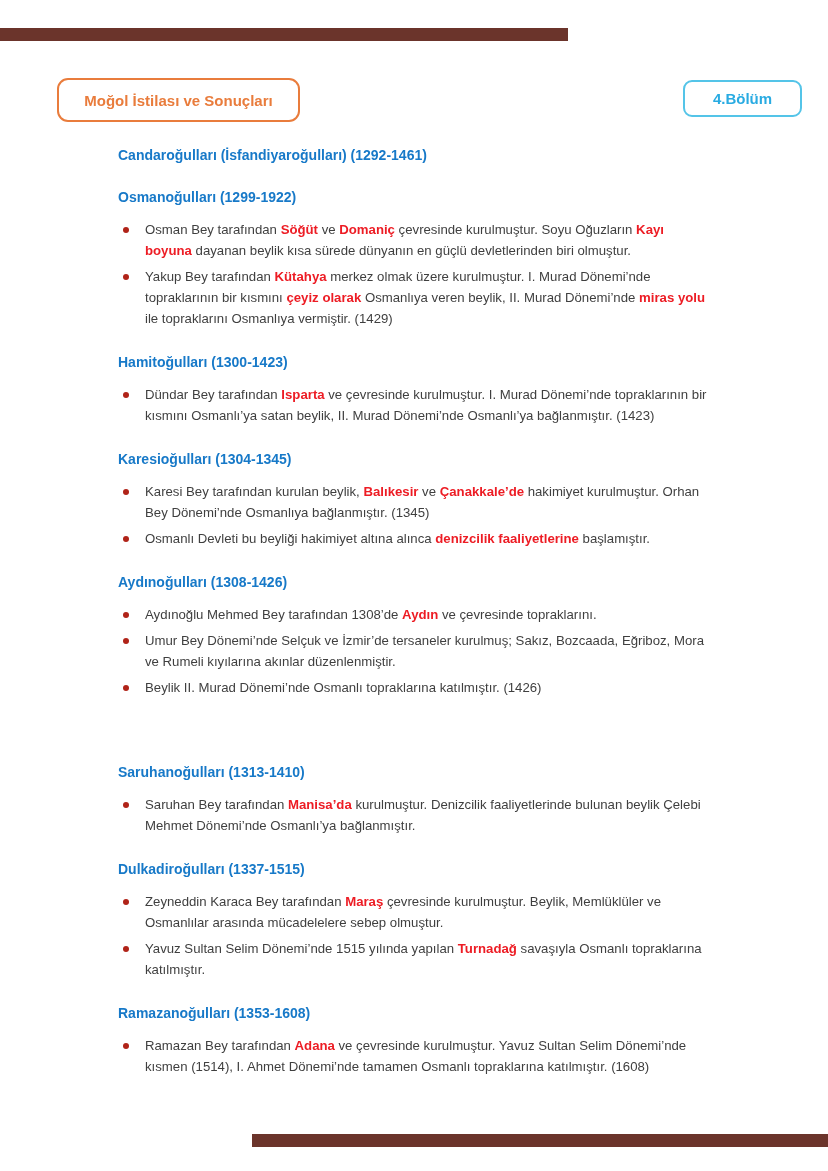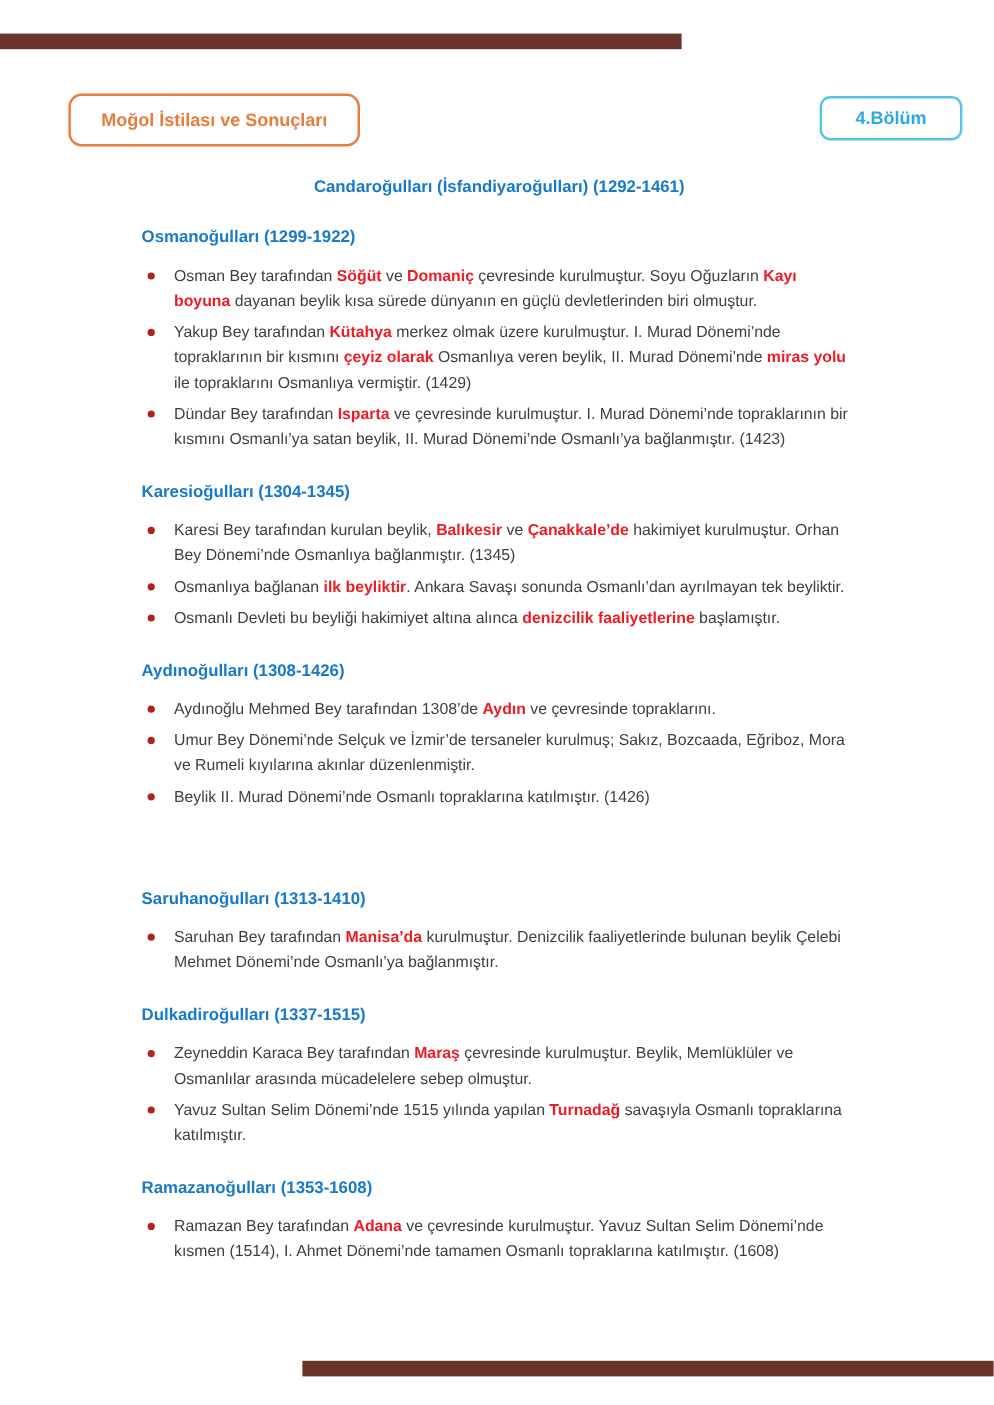--- a/index.html
+++ b/index.html
@@ -41,21 +41,21 @@
   }
 
   .content{
     position:absolute;left:118px;top:147px;width:596px;
   }
   .section h3{
     color:var(--heading-blue);
     font-size:14px;line-height:17px;font-weight:bold;
     margin:25px 0 13px 0;
   }
-  .section:first-child h3{margin-top:0;text-align:center;}
+  .section:first-child h3{margin-top:0;}
   .section.gap-lg h3{margin-top:66px;}
   .section ul{list-style:none;}
   .section li{
     position:relative;
     padding-left:27px;
     margin-bottom:5px;
     color:var(--body-text);
     font-size:13.2px;line-height:21px;
   }
   .section li::before{
@@ -91,29 +91,29 @@
         <ul>
           <li><span>Osman Bey tarafından </span><span class="red">Söğüt</span><span> ve </span><span class="red">Domaniç</span><span> çevresinde kurulmuştur. Soyu Oğuzların </span><span class="red">Kayı boyuna</span><span> dayanan beylik kısa sürede dünyanın en güçlü devletlerinden biri olmuştur.</span></li>
         </ul>
       </section>
       <section class="section">
         <ul>
           <li><span>Yakup Bey tarafından </span><span class="red">Kütahya</span><span> merkez olmak üzere kurulmuştur. I. Murad Dönemi’nde topraklarının bir kısmını </span><span class="red">çeyiz olarak</span><span> Osmanlıya veren beylik, II. Murad Dönemi’nde </span><span class="red">miras yolu</span><span> ile topraklarını Osmanlıya vermiştir. (1429)</span></li>
         </ul>
       </section>
       <section class="section">
+        <h3>Hamitoğulları (1300-1423)</h3>
         <ul>
           <li><span>Dündar Bey tarafından </span><span class="red">Isparta</span><span> ve çevresinde kurulmuştur. I. Murad Dönemi’nde topraklarının bir kısmını Osmanlı’ya satan beylik, II. Murad Dönemi’nde Osmanlı’ya bağlanmıştır. (1423)</span></li>
         </ul>
       </section>
       <section class="section">
         <h3>Karesioğulları (1304-1345)</h3>
         <ul>
           <li><span>Karesi Bey tarafından kurulan beylik, </span><span class="red">Balıkesir</span><span> ve </span><span class="red">Çanakkale’de</span><span> hakimiyet kurulmuştur. Orhan Bey Dönemi’nde Osmanlıya bağlanmıştır. (1345)</span></li>
-          <li><span>Osmanlıya bağlanan </span><span class="red">ilk beyliktir</span><span>. Ankara Savaşı sonunda Osmanlı’dan ayrılmayan tek beyliktir.</span></li>
           <li><span>Osmanlı Devleti bu beyliği hakimiyet altına alınca </span><span class="red">denizcilik faaliyetlerine</span><span> başlamıştır.</span></li>
         </ul>
       </section>
       <section class="section">
         <h3>Aydınoğulları (1308-1426)</h3>
         <ul>
           <li><span>Aydınoğlu Mehmed Bey tarafından 1308’de </span><span class="red">Aydın</span><span> ve çevresinde topraklarını.</span></li>
           <li><span>Umur Bey Dönemi’nde Selçuk ve İzmir’de tersaneler kurulmuş; Sakız, Bozcaada, Eğriboz, Mora ve Rumeli kıyılarına akınlar düzenlenmiştir.</span></li>
           <li><span>Beylik II. Murad Dönemi’nde Osmanlı topraklarına katılmıştır. (1426)</span></li>
         </ul>

